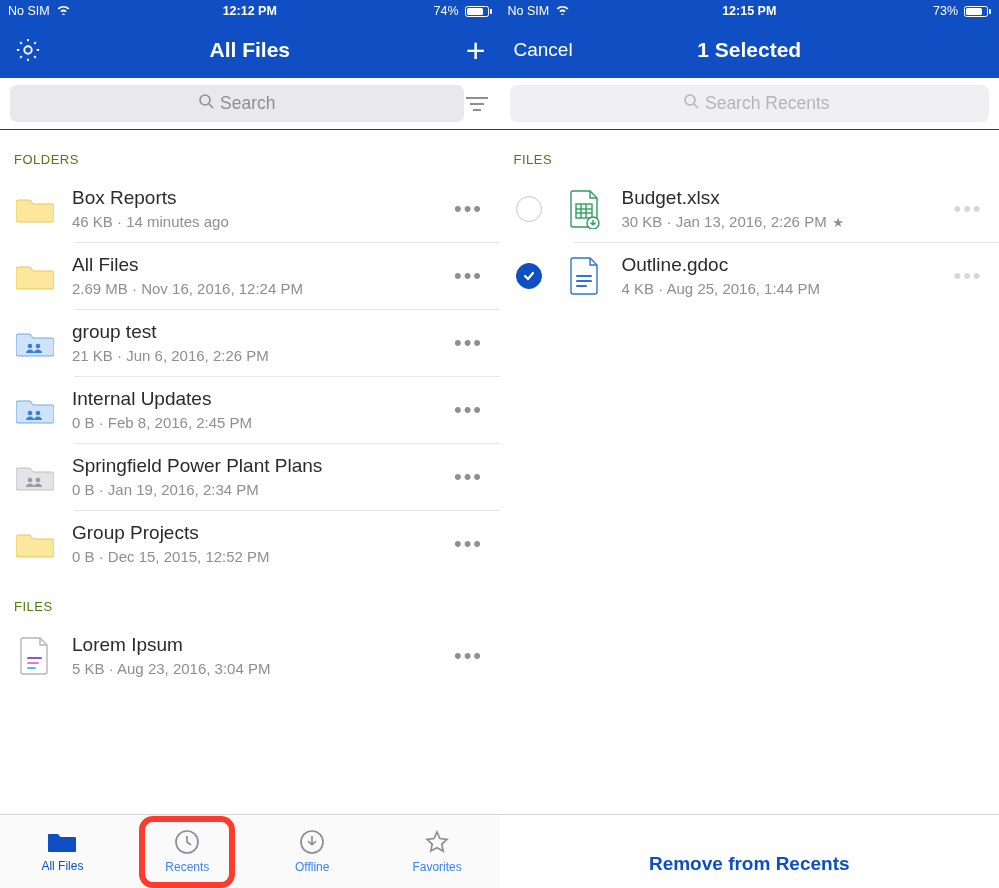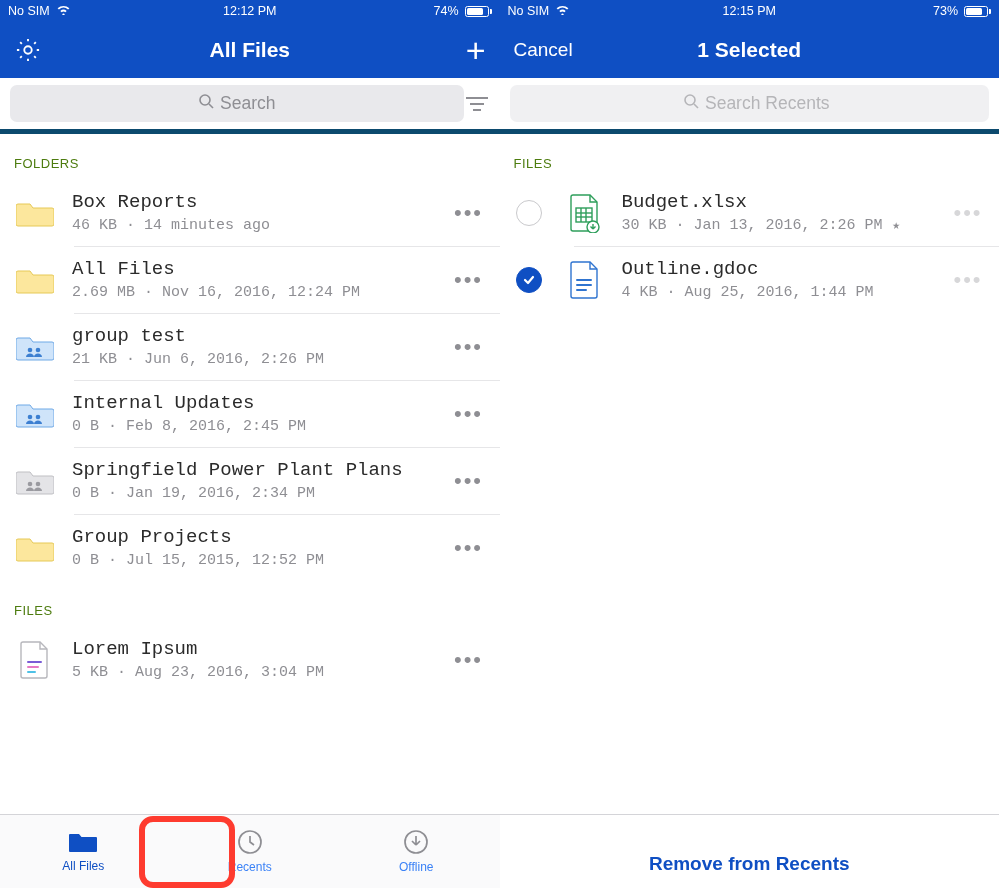--- a/index.html
+++ b/index.html
@@ -20,21 +20,21 @@
     height: 22px;
     background: #0F4FC3;
     color: #fff;
     display: flex;
     align-items: center;
     font-size: 12.5px;
     padding: 0 8px;
     font-weight: 500;
   }
   .status-left { flex: 1; display: flex; align-items: flex-start; gap: 6px; }
-  .status-center { flex: 1; text-align: center; font-weight: 400; }
+  .status-center { flex: 1; text-align: center; font-weight: 700; }
   .status-right { flex: 1; display: flex; justify-content: flex-end; align-items: center; gap: 4px; }
   .wifi-icon { display: inline-block; }
   .battery {
     display: inline-flex; align-items: center;
   }
   .battery-body {
     width: 24px; height: 11px; border: 1px solid #fff; border-radius: 2.5px;
     position: relative; margin-left: 2px;
   }
   .battery-fill {
@@ -65,21 +65,21 @@
   }
   .nav-text-btn { font-size: 19px; font-weight: 400; color: #fff; }
   .plus-icon { font-size: 34px; font-weight: 200; line-height: 1; }
   .gear-icon svg { display: block; }
 
   
   .search-row {
     display: flex; align-items: center;
     padding: 7px 10px;
     background: #fff;
-    border-bottom: 5px solid #0c4a6e;
+    border-bottom: 1px solid #0c4a6e;
   }
   .search-box {
     flex: 1;
     height: 37px;
     background: #e9e9ec;
     border-radius: 7px;
     display: flex;
     align-items: center;
     justify-content: center;
     gap: 6px;
@@ -118,21 +118,21 @@
     position: absolute;
     top: 0; left: 74px; right: 0;
     border-top: 1px solid #e6e6e8;
   }
   .pane-right .row + .row::before { left: 74px; }
   .row-icon {
     width: 42px;
     display: flex; justify-content: center; align-items: center;
     margin-right: 16px;
   }
-  .row-body { flex: 1; min-width: 0; font-family: Liberation Mono, monospace; }
+  .row-body { flex: 1; min-width: 0; }
   .row-title {
     font-size: 19px; color: #2b2b2b; font-weight: 400;
     white-space: nowrap; overflow: hidden; text-overflow: ellipsis;
   }
   .row-sub {
     font-size: 15px; color: #8e8e93; margin-top: 4px;
     white-space: nowrap; overflow: hidden; text-overflow: ellipsis;
   }
   .row-action {
     width: 34px; display: flex; justify-content: center; align-items: center;
@@ -348,21 +348,21 @@
       </div>
 
       <div class="row">
         <div class="row-icon">
           <svg class="ico-folder" viewBox="0 0 38 30">
               <path d="M2 6h12l3 4h19a2 2 0 012 2v14a2 2 0 01-2 2H2a2 2 0 01-2-2V8a2 2 0 012-2z" fill="#FCE79D" stroke="#E6C957" stroke-width="1"></path>
             </svg>
         </div>
         <div class="row-body">
           <div class="row-title">Group Projects</div>
-          <div class="row-sub">0 B · Jul 15, 2015, 12:52 PM</div>
+          <div class="row-sub">0 B · Dec 15, 2015, 12:52 PM</div>
         </div>
         <div class="row-action">•••</div>
       </div>
 
       <div class="section-header">FILES</div>
 
       <div class="row">
         <div class="row-icon">
           <svg class="ico-file" viewBox="0 0 32 40">
               <path d="M4 2h17l7 7v27a2 2 0 01-2 2H4a2 2 0 01-2-2V4a2 2 0 012-2z" fill="#fff" stroke="#B7B7BC" stroke-width="1.4"></path>
@@ -402,20 +402,28 @@
         <span>Recents</span>
       </div>
       <div class="tab-item">
         <span class="tab-icon">
           <svg width="26" height="26" viewBox="0 0 26 26" fill="none" stroke="#8e8e93" stroke-width="1.7">
               <circle cx="13" cy="13" r="11"></circle>
               <path d="M13 7v9m0 0l-4-4m4 4l4-4"></path>
             </svg>
         </span>
         <span>Offline</span>
+      </div>
+      <div class="tab-item">
+        <span class="tab-icon">
+          <svg width="26" height="26" viewBox="0 0 26 26" fill="none" stroke="#8e8e93" stroke-width="1.7">
+              <path d="M13 3l3 6.5 7 .8-5.2 4.8 1.4 7L13 18.7 6.8 22l1.4-7L3 10.3l7-.8z"></path>
+            </svg>
+        </span>
+        <span>Favorites</span>
       </div>
     </div>
 
     <div class="tab-highlight"></div>
 
   </div>
 
   <div class="pane pane-right">
 
     <div class="status-bar">

